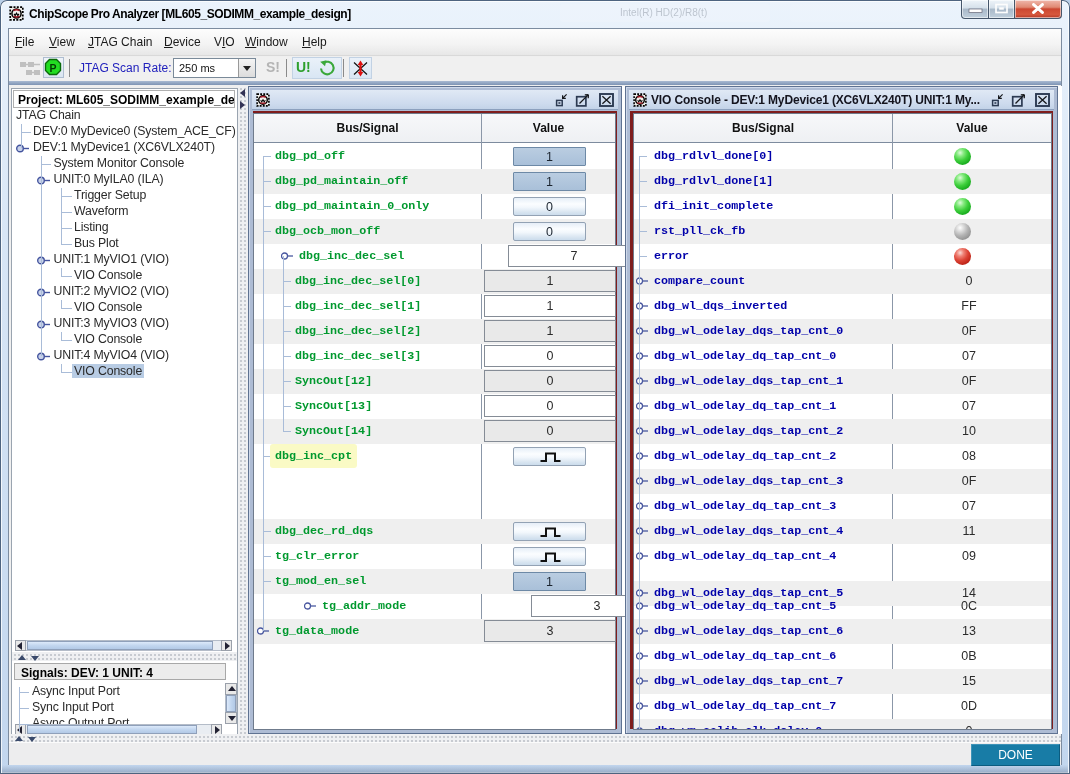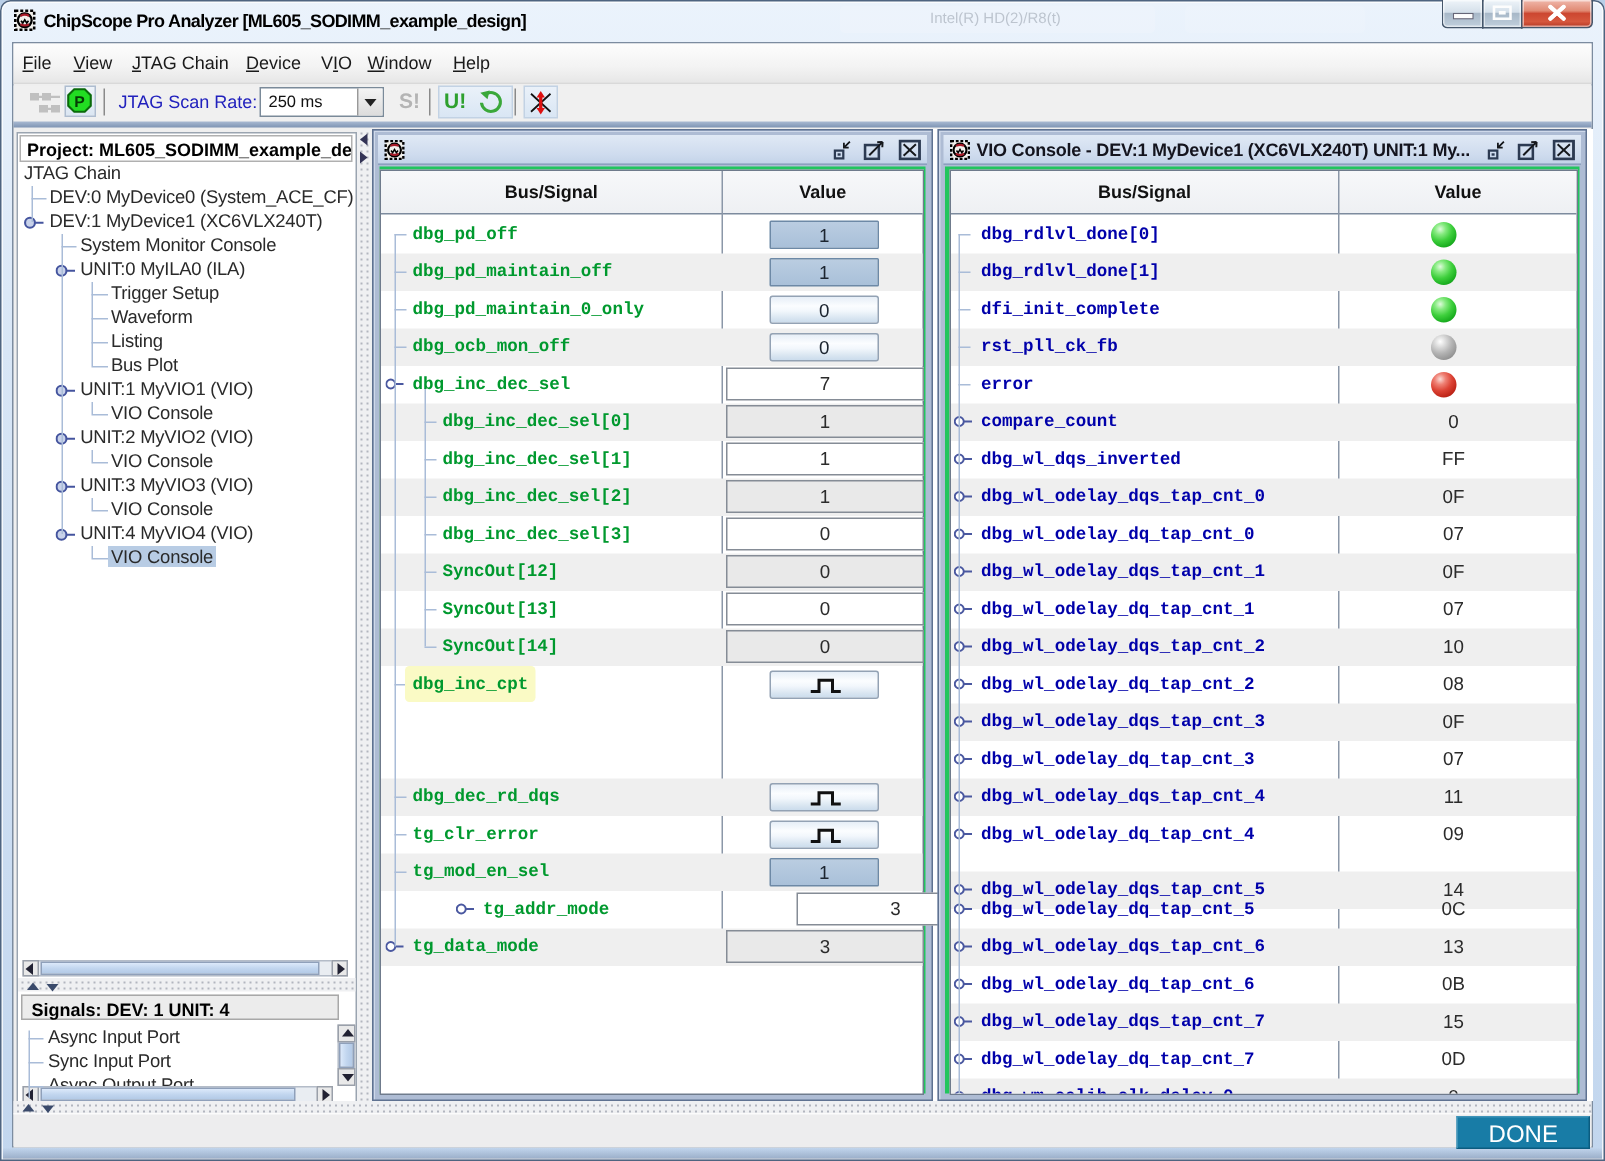--- a/index.html
+++ b/index.html
@@ -55,21 +55,21 @@
 
 .dots{background-image:radial-gradient(circle,#b2b6bf 0.6px,transparent 0.9px);background-size:4px 4px;background-position:1px 1px;background-color:#eff0f2;}
 
 .iframe{position:absolute;background:#aebcd4;border:1px solid #5f7291;
  box-shadow:inset 1px 1px 0 #cfd9ea;}
 .ititle{position:absolute;left:3px;top:3px;right:3px;height:20px;
  background:linear-gradient(180deg,#e0e9f5 0%,#cedbee 70%,#c3d3e8 100%);
  border-bottom:1px solid #8ca0be;}
 .ititle .txt{position:absolute;left:22px;top:3px;font-size:12px;font-weight:bold;color:#14141e;white-space:nowrap;letter-spacing:-0.15px;}
 .ititle .icon{position:absolute;left:4px;top:3px;width:14px;height:14px;}
-.icontent{position:absolute;left:4px;top:24px;right:4px;bottom:4px;background:#22c55e;}
+.icontent{position:absolute;left:4px;top:24px;right:4px;bottom:4px;background:#7f1d1d;}
 .vtable{position:absolute;border:1px solid #6f7b8c;background:#fff;}
 .vhead{position:absolute;left:0;top:0;width:100%;height:29px;
  background:linear-gradient(180deg,#f7f8fa 0%,#eef0f3 100%);border-bottom:1px solid #7d8b9e;}
 .vhead .h1,.vhead .h2{position:absolute;top:7px;font-size:12px;font-weight:bold;color:#111;text-align:center;}
 .coldiv{position:absolute;top:0;bottom:0;width:1px;background:#8b97a8;}
 .row{position:absolute;left:0;width:100%;height:25px;}
 .row.alt{background:#efefef;}
 .signame{position:absolute;top:5px;z-index:3;font-family:"Liberation Mono",monospace;font-size:11.7px;font-weight:bold;white-space:nowrap;}
 .green{color:#00992e;}
 .blue{color:#0000aa;}
@@ -85,21 +85,21 @@
  font-size:12.5px;color:#2b2b2b;text-align:center;padding-top:3px;}
 .vfield.gray{background:#e9e9e9;}
 .led{position:absolute;width:17px;height:17px;border-radius:50%;top:4px;}
 .led.g{background:radial-gradient(circle at 36% 28%,#dffbdc 0%,#86ea80 22%,#3ecf3c 48%,#1cb021 72%,#0e7d13 100%);}
 .led.r{background:radial-gradient(circle at 36% 28%,#fadbd6 0%,#ef8276 22%,#dc4335 48%,#c1271a 72%,#8f130b 100%);}
 .led.gr{background:radial-gradient(circle at 36% 28%,#ffffff 0%,#dcdcdc 22%,#b4b4b4 48%,#989898 72%,#6f6f6f 100%);}
 
 #statusbar{position:absolute;left:0;top:713px;width:100%;height:23px;background:#ededee;border-top:1px solid #fbfbfb;}
 #donebtn{position:absolute;right:1px;top:1px;width:89px;height:22px;background:#187ca6;
  border:1px solid #3e93b8;border-right-color:#0b5c80;border-bottom-color:#0b5c80;
- color:#fff;font-size:16px;text-align:center;padding-top:3px;}
+ color:#fff;font-size:12px;text-align:center;padding-top:3px;}
 
 </style></head><body>
 <div id="frame"></div>
 <div style="position:absolute;left:2px;right:2px;bottom:1px;height:8px;background:linear-gradient(180deg,rgba(120,140,170,0) 0%,rgba(100,120,150,.45) 100%);"></div>
 <div id="titlebar">
 <div class="ghost" style="left:560px;width:210px;opacity:.5"></div>
 <div class="ghost" style="left:790px;width:120px;opacity:.35"></div>
 <div style="position:absolute;left:620px;top:7px;font-size:10px;color:rgba(110,120,135,.38);">Intel(R) HD(2)/R8(t)</div>
 <svg id="title-icon" viewBox="0 0 15 15">
       <rect x="1.2" y="1.2" width="12.6" height="12.6" fill="#f2f0ec" stroke="#000" stroke-width="1.7" stroke-dasharray="2 1.3"></rect>
@@ -319,21 +319,21 @@
 <div class="row" style="top:80px;">
 <div class="tline" style="left:9px;top:12px;width:8px;height:1px"></div>
 <div class="signame green" style="left:21px;">dbg_pd_maintain_0_only</div>
 <div class="btnglass" style="left:259px;width:73px;">0</div>
 </div>
 <div class="row alt" style="top:105px;">
 <div class="tline" style="left:9px;top:12px;width:8px;height:1px"></div>
 <div class="signame green" style="left:21px;">dbg_ocb_mon_off</div>
 <div class="btnglass" style="left:259px;width:73px;">0</div>
 </div>
-<div class="row" style="top:130px;">
+<div class="row" style="top:130px;margin-left:24px;">
 <svg class="keyicon" style="left:3px;top:8px" viewBox="0 0 13 8">
               <circle cx="3.5" cy="4" r="3" fill="#fff" stroke="#4a58a0" stroke-width="1.3"></circle>
               <path d="M6.5 4 H12" stroke="#4a58a0" stroke-width="1.3"></path>
             </svg>
 <div class="signame green" style="left:21px;">dbg_inc_dec_sel</div>
 <div class="vfield" style="left:230px;width:132px;">7</div>
 </div>
 <div class="row alt" style="top:155px;">
 <div class="tline" style="left:29px;top:12px;width:8px;height:1px"></div>
 <div class="signame green" style="left:41px;">dbg_inc_dec_sel[0]</div>

